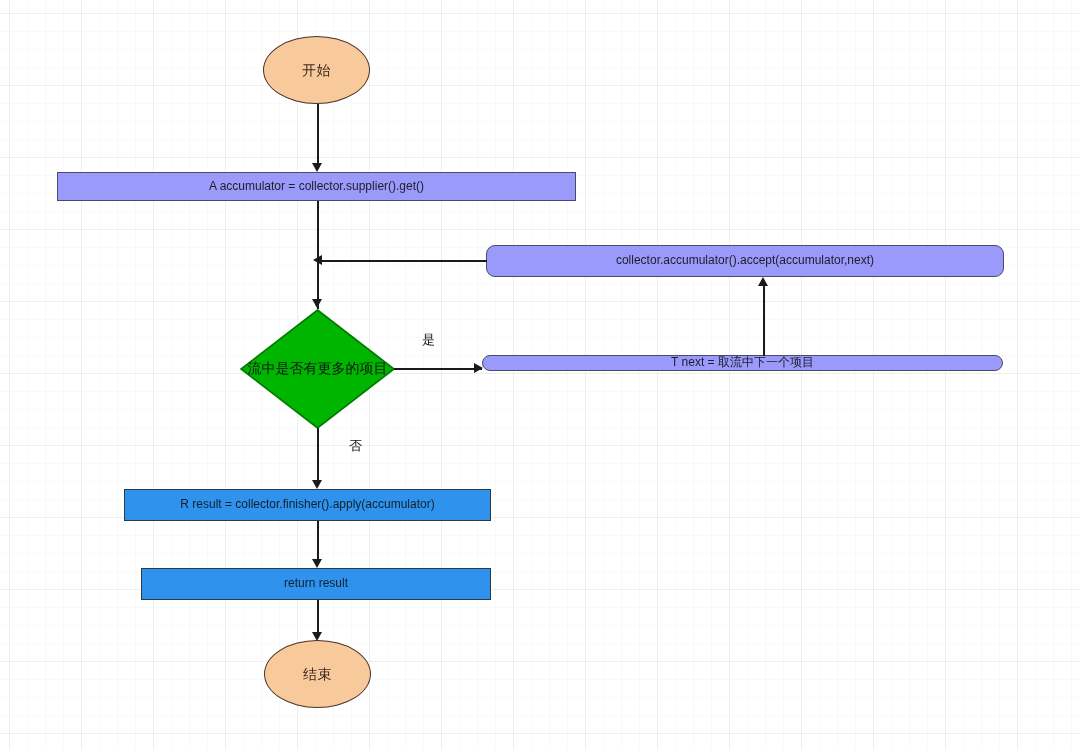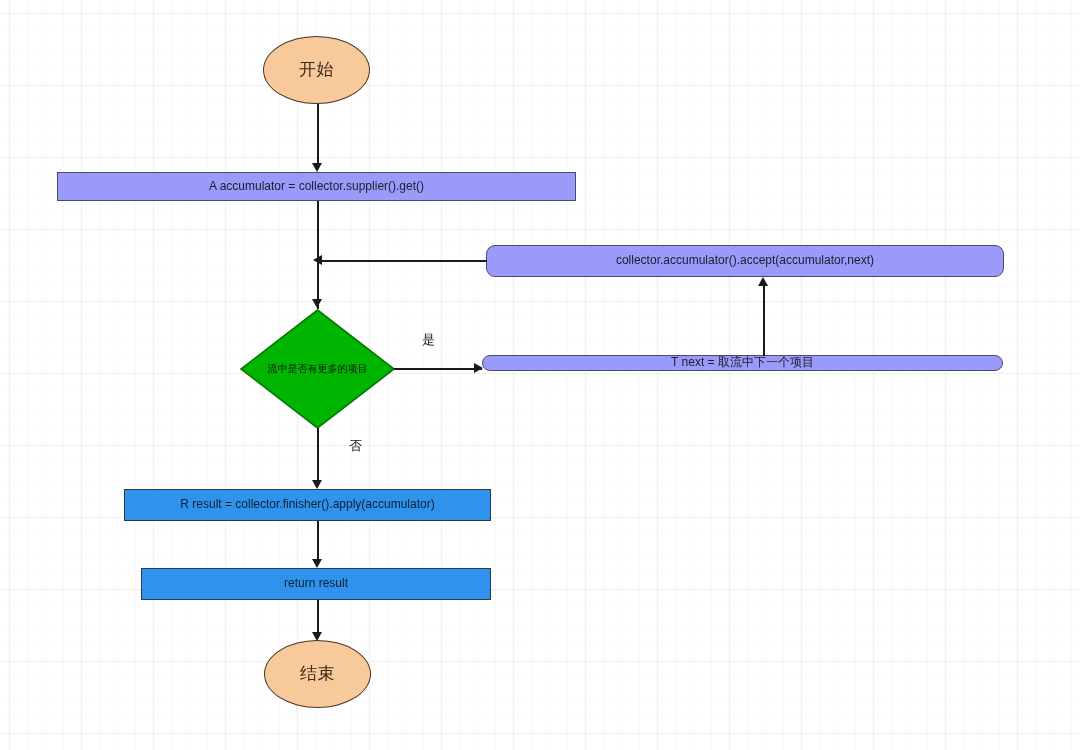--- a/index.html
+++ b/index.html
@@ -32,21 +32,21 @@
     text-align: center;
     line-height: 1.15;
   }
 
   
   .terminator {
     border-radius: 50%;
     border: 1.6px solid #4a3526;
     background: #f8c99b;
     color: #3b2a1c;
-    font-size: 17px;
+    font-size: 14px;
     letter-spacing: 0.5px;
     text-align: right;
   }
 
   
   .process {
     border: 1.4px solid #4a4a6e;
     font-size: 12px;
     color: #1d1d2b;
     white-space: nowrap;
@@ -58,21 +58,21 @@
   .decision-wrap {
     position: absolute;
   }
   .decision-shape {
     position: absolute;
     left: 0; top: 0;
   }
   .decision-label {
     position: absolute;
     white-space: nowrap;
-    font-size: 10px;
+    font-size: 14px;
     color: #111111;
     text-align: center;
     left: 50%;
     top: 50%;
     transform: translate(-50%, -50%);
     pointer-events: none;
   }
 
   
   .edge {

